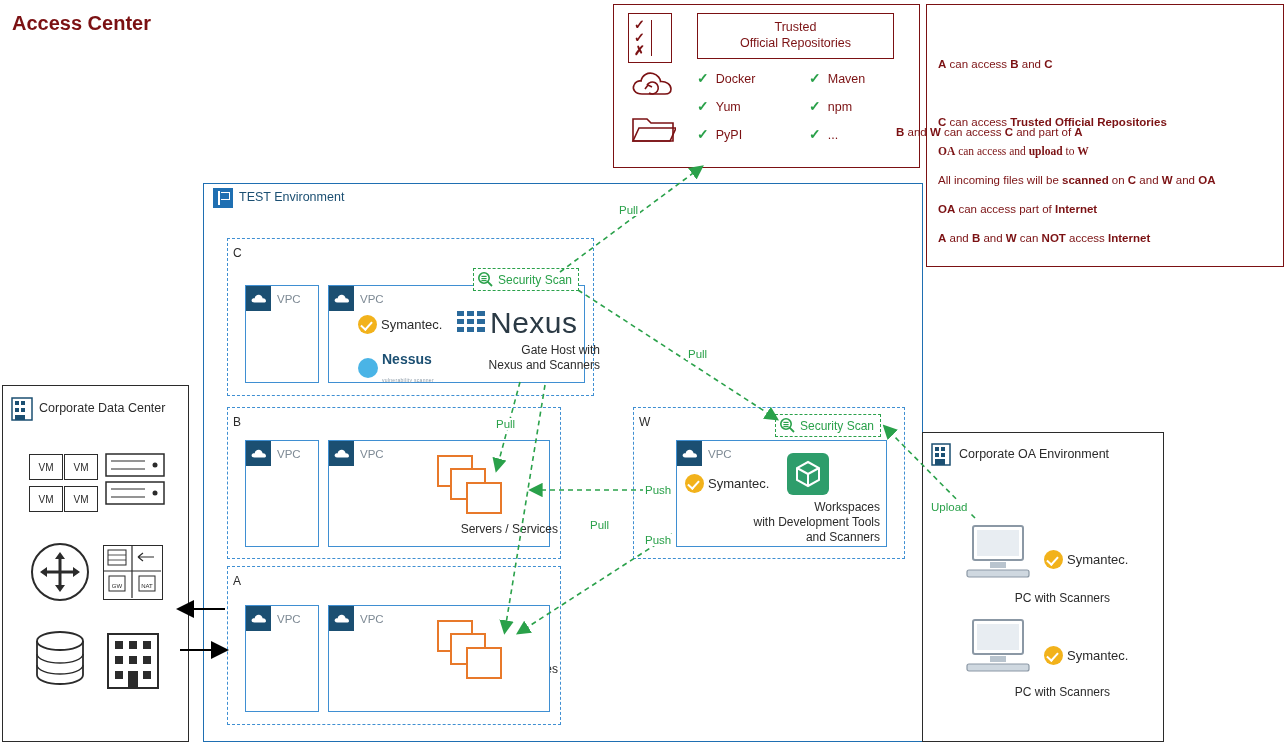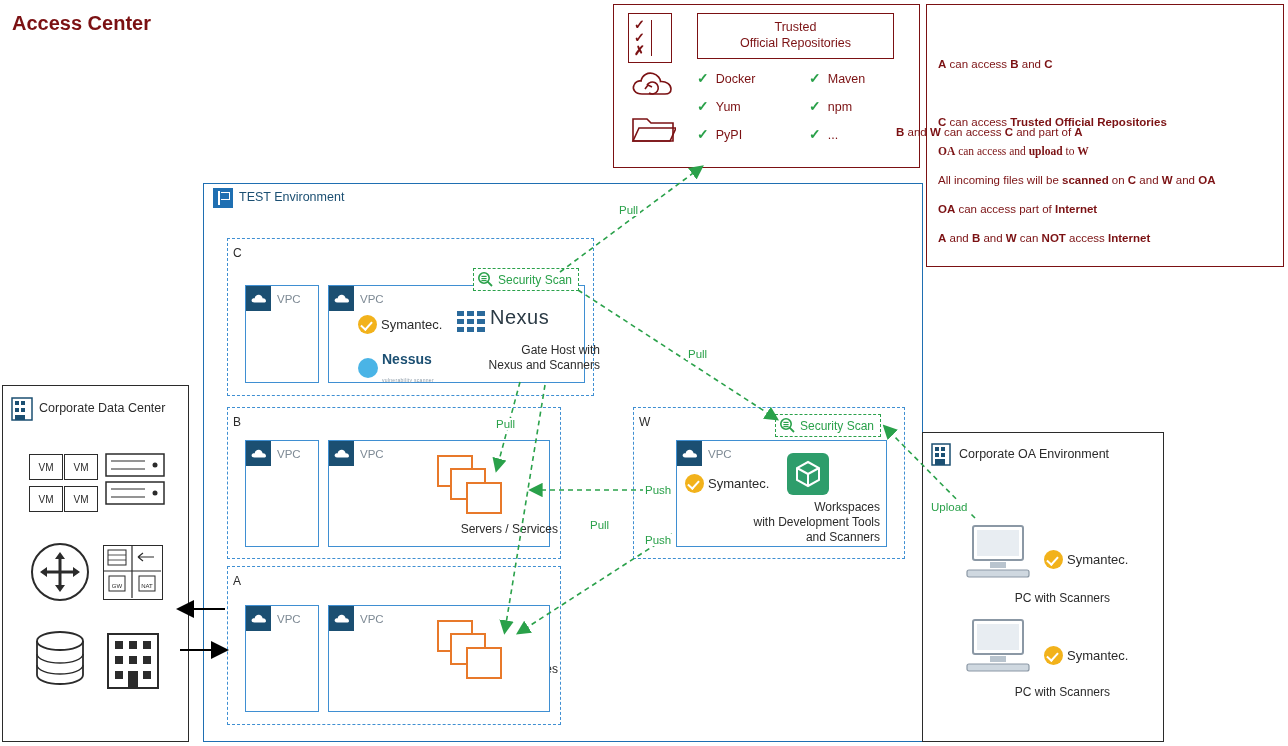--- a/index.html
+++ b/index.html
@@ -269,21 +269,21 @@
     line-height: 1;
   }
   .nessus-sub {
     font-size: 5px;
     color: #8a99a6;
     letter-spacing: .3px;
   }
 
   #nexus-word {
     position: absolute;
-    font-size: 20px;
+    font-size: 30px;
     color: #2b3a45;
     letter-spacing: .5px;
   }
 
   svg.overlay {
     position: absolute;
     left: 0; top: 0;
     width: 1288px; height: 746px;
     pointer-events: none;
   }

